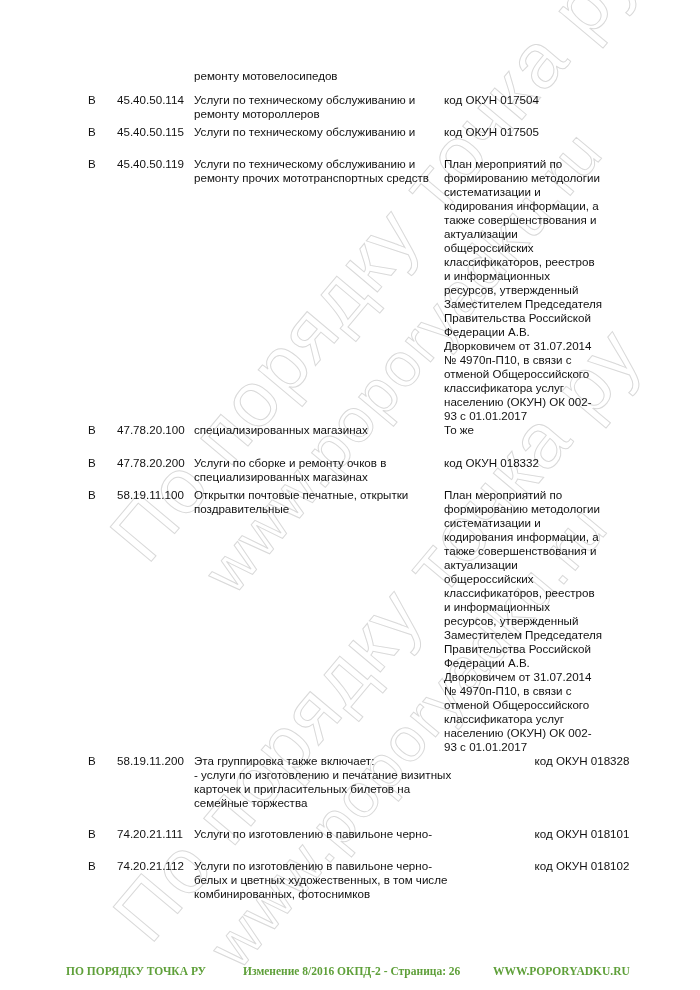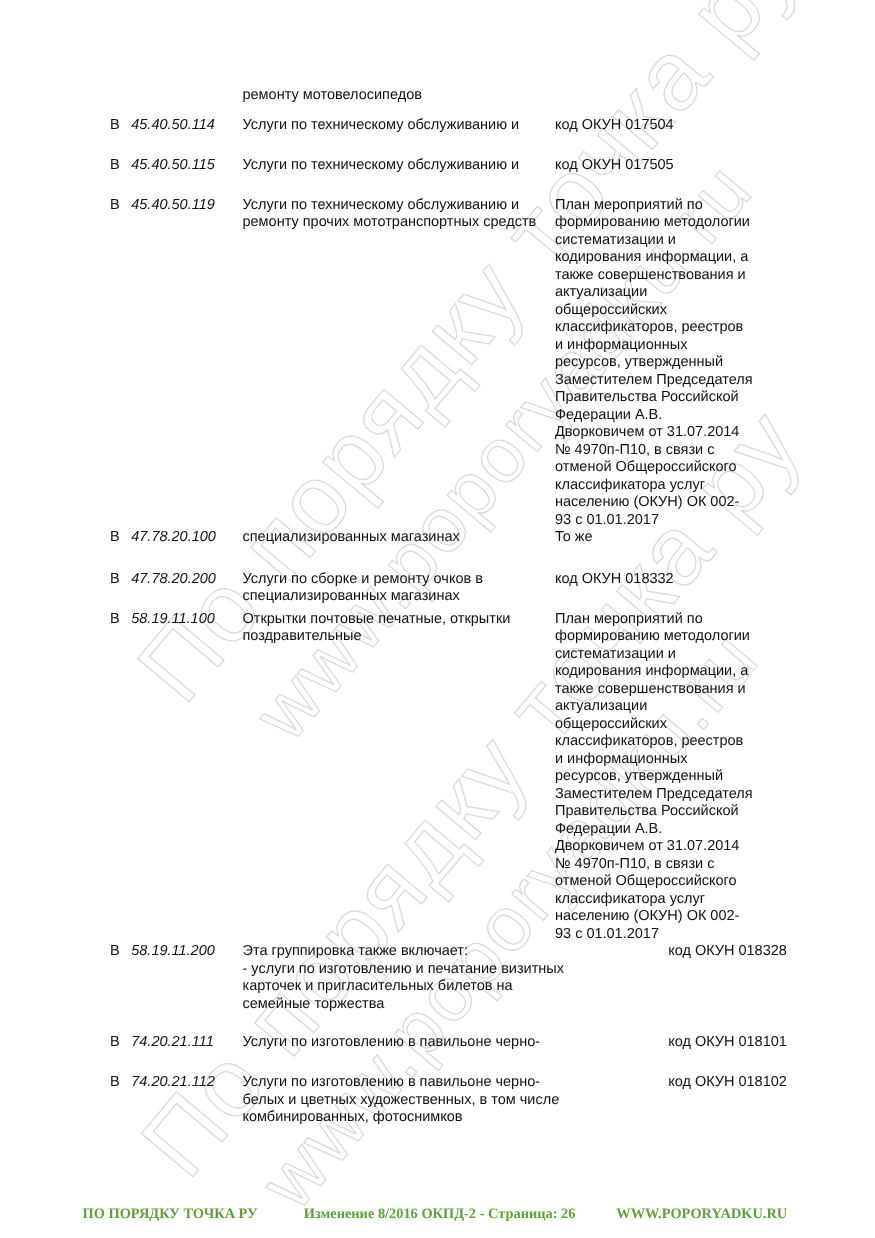--- a/index.html
+++ b/index.html
@@ -11,21 +11,21 @@
       position: absolute; white-space: nowrap; color: transparent;
       -webkit-text-stroke: 1px #d9d9d9; font-family: "Liberation Sans", sans-serif;
       transform-origin: 0 0; pointer-events: none; z-index: 0;
     }
     .wm-big { font-size: 78px; letter-spacing: 2px; }
     .wm-small { font-size: 62px; letter-spacing: 2px; }
     .table { position: absolute; left: 0; top: 0; width: 700px; z-index: 1; font-size: 11.6px; line-height: 14px; }
     .row { position: absolute; left: 0; width: 700px; }
     .cell { position: absolute; top: 0; }
     .c-cat { left: 88px; }
-    .c-code { left: 105px; font-style: italic; }
+    .c-code { left: 117px; }
     .c-desc { left: 194px; width: 250px; }
     .c-note { left: 444px; width: 186px; text-align: left; }
     .c-note.left { left: 502px; width: 160px; text-align: center; }
     .line { display: block; white-space: nowrap; }
     .footer {
       position: absolute; top: 965px; left: 0; width: 700px; z-index: 1;
       font-family: "Liberation Serif", "DejaVu Serif", serif; font-weight: bold; font-size: 11.5px; color: #5fa03a;
     }
     .footer span { position: absolute; top: 0; white-space: nowrap; }
     .f-left { left: 66px; }
@@ -47,20 +47,21 @@
       <div class="cell c-desc">
         <span class="line">ремонту мотовелосипедов</span>
       </div>
       <div class="cell c-note"></div>
     </div>
     <div class="row" style="top: 93px;">
       <div class="cell c-cat">В</div>
       <div class="cell c-code">45.40.50.114</div>
       <div class="cell c-desc">
         <span class="line">Услуги по техническому обслуживанию и</span>
+        <span class="line">ремонту мотороллеров</span>
       </div>
       <div class="cell c-note">
         <span class="line">код ОКУН 017504</span>
       </div>
     </div>
     <div class="row" style="top: 125px;">
       <div class="cell c-cat">В</div>
       <div class="cell c-code">45.40.50.115</div>
       <div class="cell c-desc">
         <span class="line">Услуги по техническому обслуживанию и</span>

